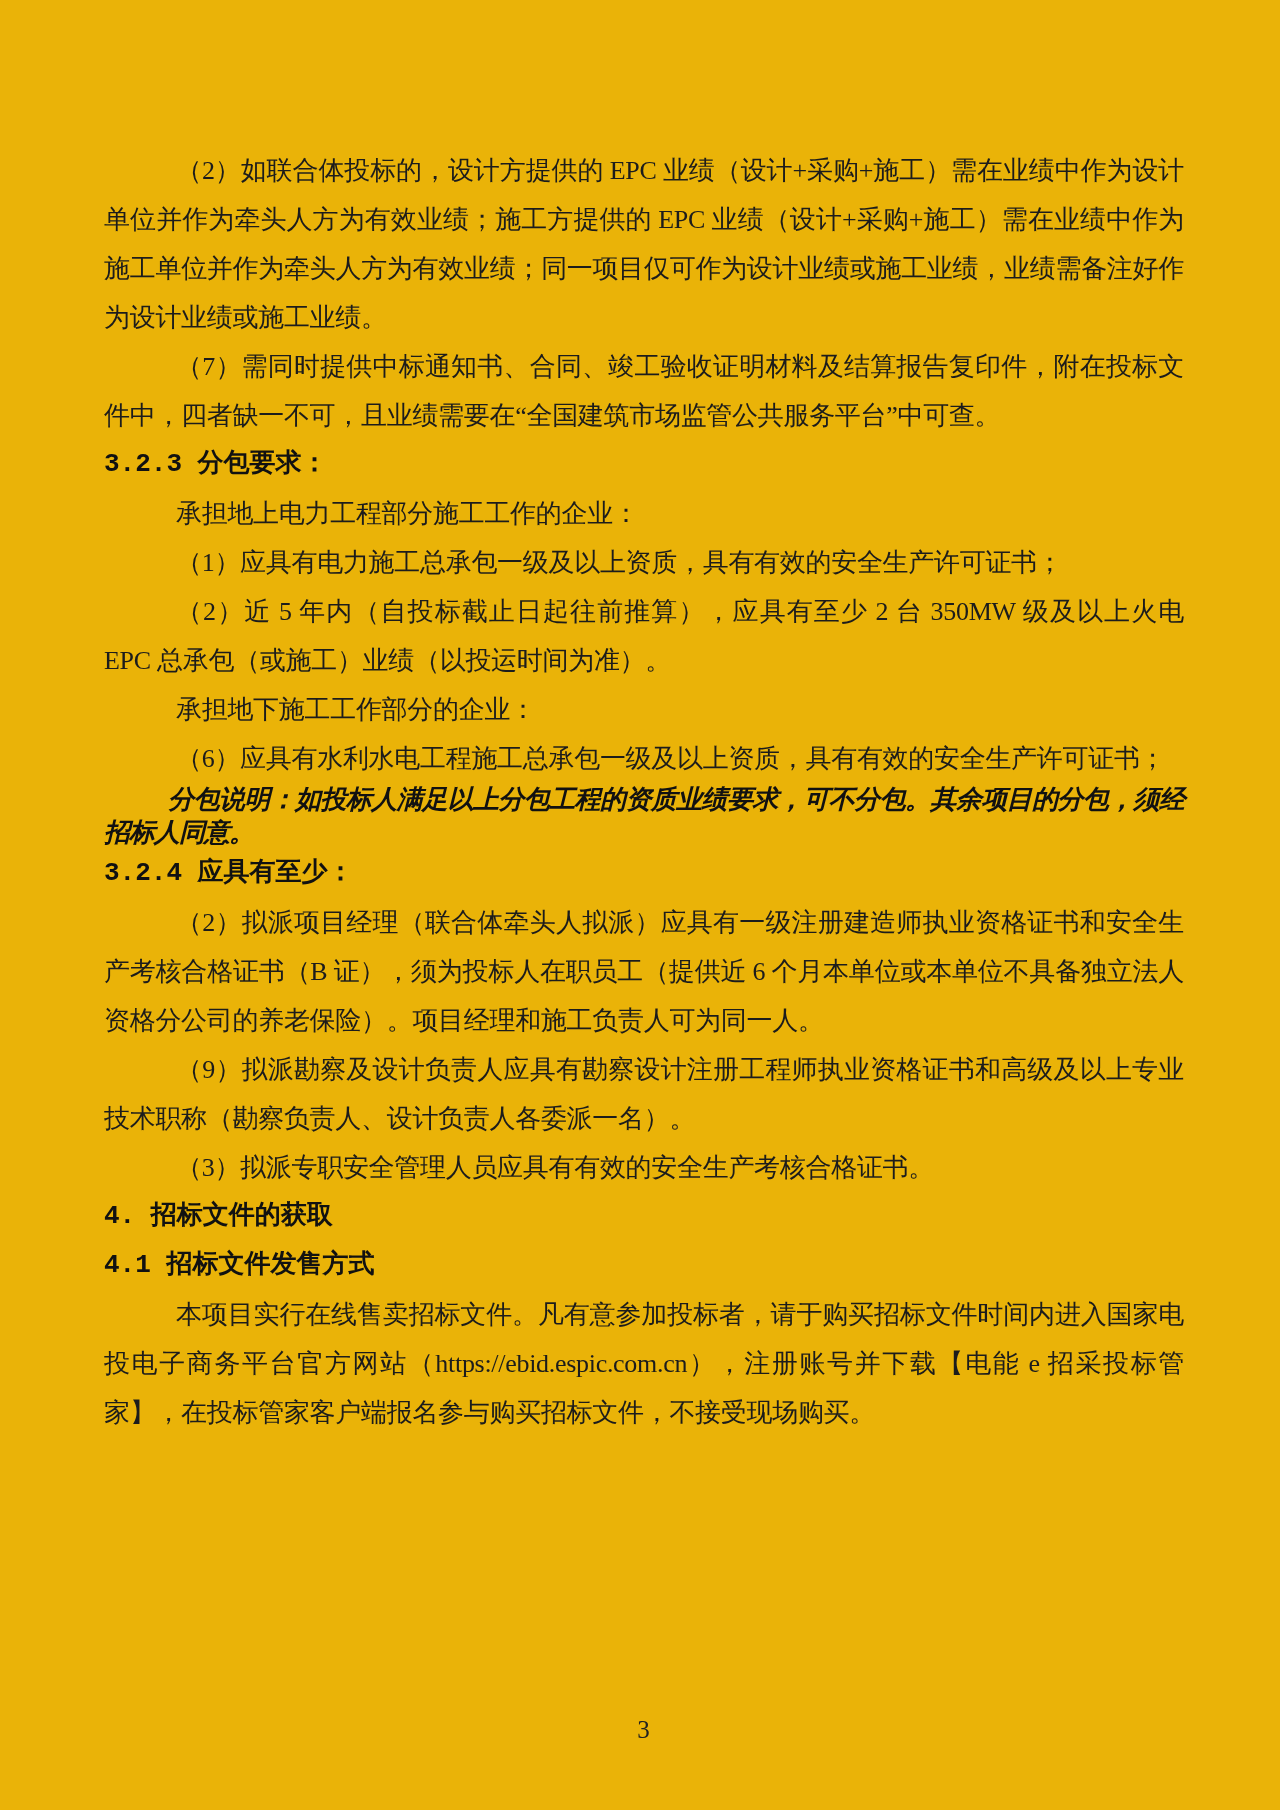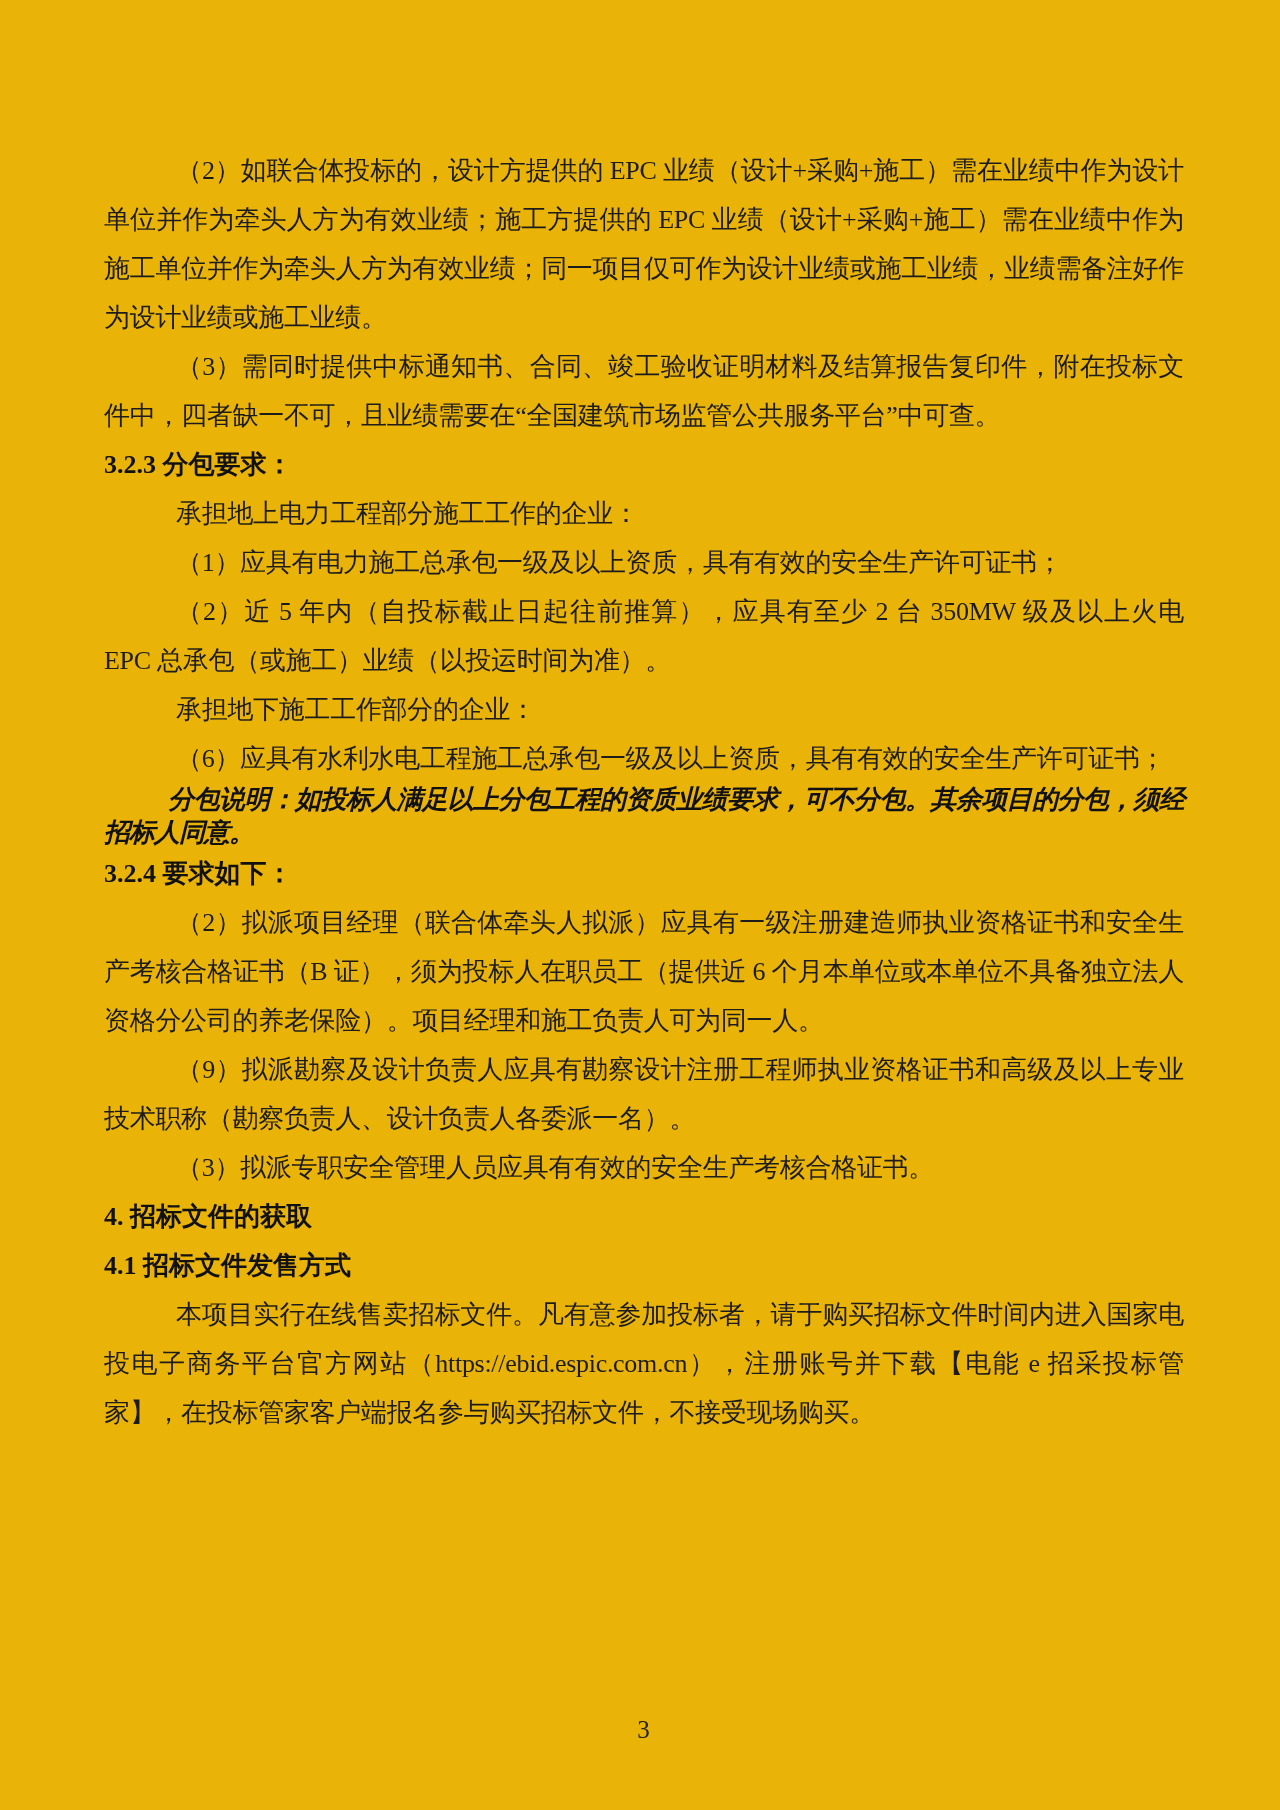--- a/index.html
+++ b/index.html
@@ -29,21 +29,21 @@
   .indent { text-indent: 72px; }
 
   
   .note-block { margin-left: 96px; margin-right: -10px; }
 
   
   .lead { text-indent: 72px; }
 
   
   .h {
-    font-family: Liberation Serif, serif;
+    font-family: Liberation Mono, monospace;
     font-weight: bold;
     color: #111111;
     letter-spacing: 0;
   }
   .h-sub { font-size: 26px; }
 
   
   .bold-note {
     font-family: "Liberation Sans", "DejaVu Sans", sans-serif;
     font-weight: bold;
@@ -77,29 +77,29 @@
     line-height: 40px;
     color: #222222;
   }
 </style>
 </head>
 <body>
 
 <div class="page">
   <div class="content">
     <p class="indent b0">（2）如联合体投标的，设计方提供的 EPC 业绩（设计+采购+施工）需在业绩中作为设计单位并作为牵头人方为有效业绩；施工方提供的 EPC 业绩（设计+采购+施工）需在业绩中作为施工单位并作为牵头人方为有效业绩；同一项目仅可作为设计业绩或施工业绩，业绩需备注好作为设计业绩或施工业绩。</p>
-    <p class="indent b1">（3）需同时提供中标通知书、合同、竣工验收证明材料及结算报告复印件，附在投标文件中，四者缺一不可，且业绩需要在“全国建筑市场监管公共服务平台”中可查。</p>
+    <p class="indent b1">（7）需同时提供中标通知书、合同、竣工验收证明材料及结算报告复印件，附在投标文件中，四者缺一不可，且业绩需要在“全国建筑市场监管公共服务平台”中可查。</p>
     <p class="h h-sub b2">3.2.3 分包要求：</p>
     <p class="lead b4">承担地上电力工程部分施工工作的企业：</p>
     <p class="indent b5">（1）应具有电力施工总承包一级及以上资质，具有有效的安全生产许可证书；</p>
     <p class="indent b6">（2）近 5 年内（自投标截止日起往前推算），应具有至少 2 台 350MW 级及以上火电 EPC 总承包（或施工）业绩（以投运时间为准）。</p>
     <p class="lead b7">承担地下施工工作部分的企业：</p>
     <p class="indent b8">（6）应具有水利水电工程施工总承包一级及以上资质，具有有效的安全生产许可证书；</p>
     <p class="bold-note b10">分包说明：如投标人满足以上分包工程的资质业绩要求，可不分包。其余项目的分包，须经招标人同意。</p>
-    <p class="h h-sub b11">3.2.4 要求如下：</p>
+    <p class="h h-sub b11">3.2.4 应具有至少：</p>
     <p class="indent b12">（2）拟派项目经理（联合体牵头人拟派）应具有一级注册建造师执业资格证书和安全生产考核合格证书（B 证），须为投标人在职员工（提供近 6 个月本单位或本单位不具备独立法人资格分公司的养老保险）。项目经理和施工负责人可为同一人。</p>
     <p class="indent b13">（9）拟派勘察及设计负责人应具有勘察设计注册工程师执业资格证书和高级及以上专业技术职称（勘察负责人、设计负责人各委派一名）。</p>
     <p class="indent b14">（3）拟派专职安全管理人员应具有有效的安全生产考核合格证书。</p>
     <p class="h b15">4. 招标文件的获取</p>
     <p class="h h-sub b16">4.1 招标文件发售方式</p>
     <p class="indent b17">本项目实行在线售卖招标文件。凡有意参加投标者，请于购买招标文件时间内进入国家电投电子商务平台官方网站（https://ebid.espic.com.cn），注册账号并下载【电能 e 招采投标管家】，在投标管家客户端报名参与购买招标文件，不接受现场购买。</p>
   </div>
   <div class="pagenum">3</div>
 </div>
 

